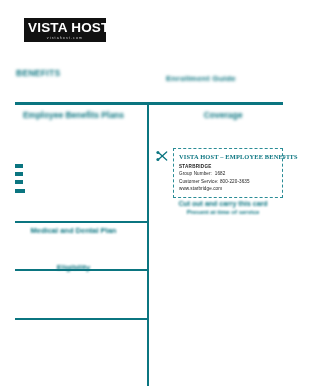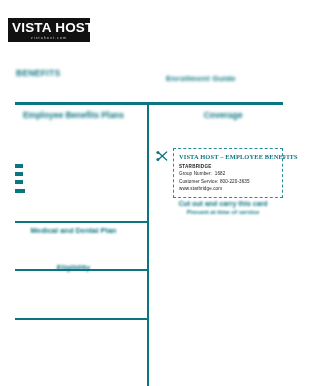--- a/index.html
+++ b/index.html
@@ -17,21 +17,21 @@
     position: relative;
     width: 298px;
     height: 386px;
     background: #ffffff;
     overflow: hidden;
   }
 
   
   .logo-block {
     position: absolute;
-    left: 8px;
+    left: 24px;
     top: 18px;
     width: 82px;
     background: #111111;
     padding: 3px 4px 2px 4px;
     box-sizing: border-box;
   }
   .logo-wordmark {
     color: #ffffff;
     font-family: "Liberation Sans", sans-serif;
     font-weight: bold;

